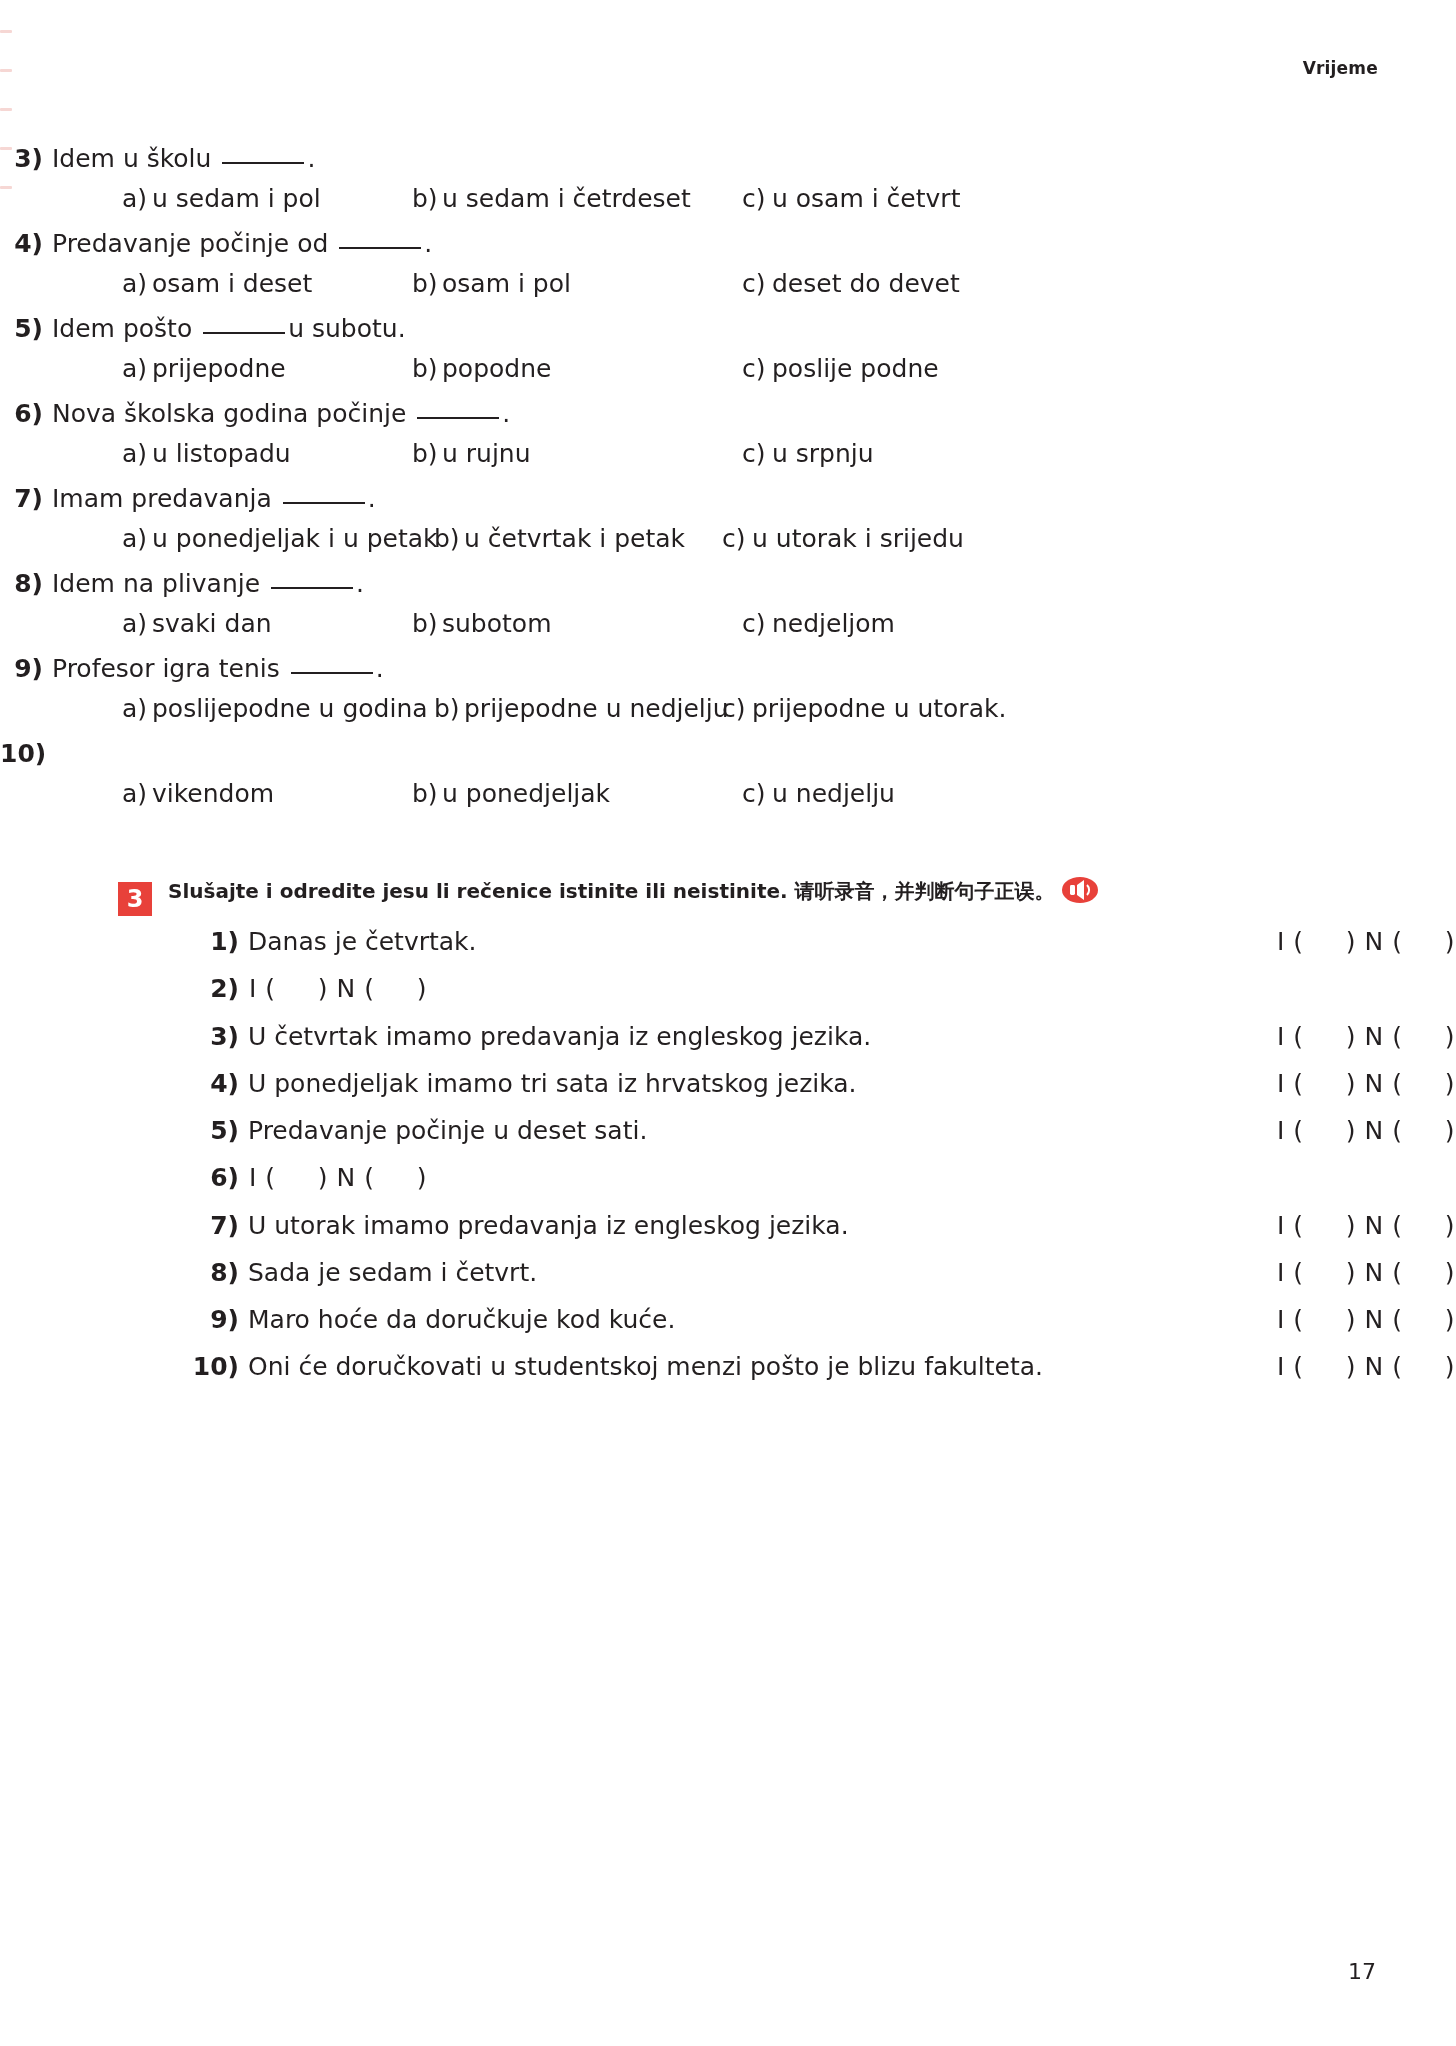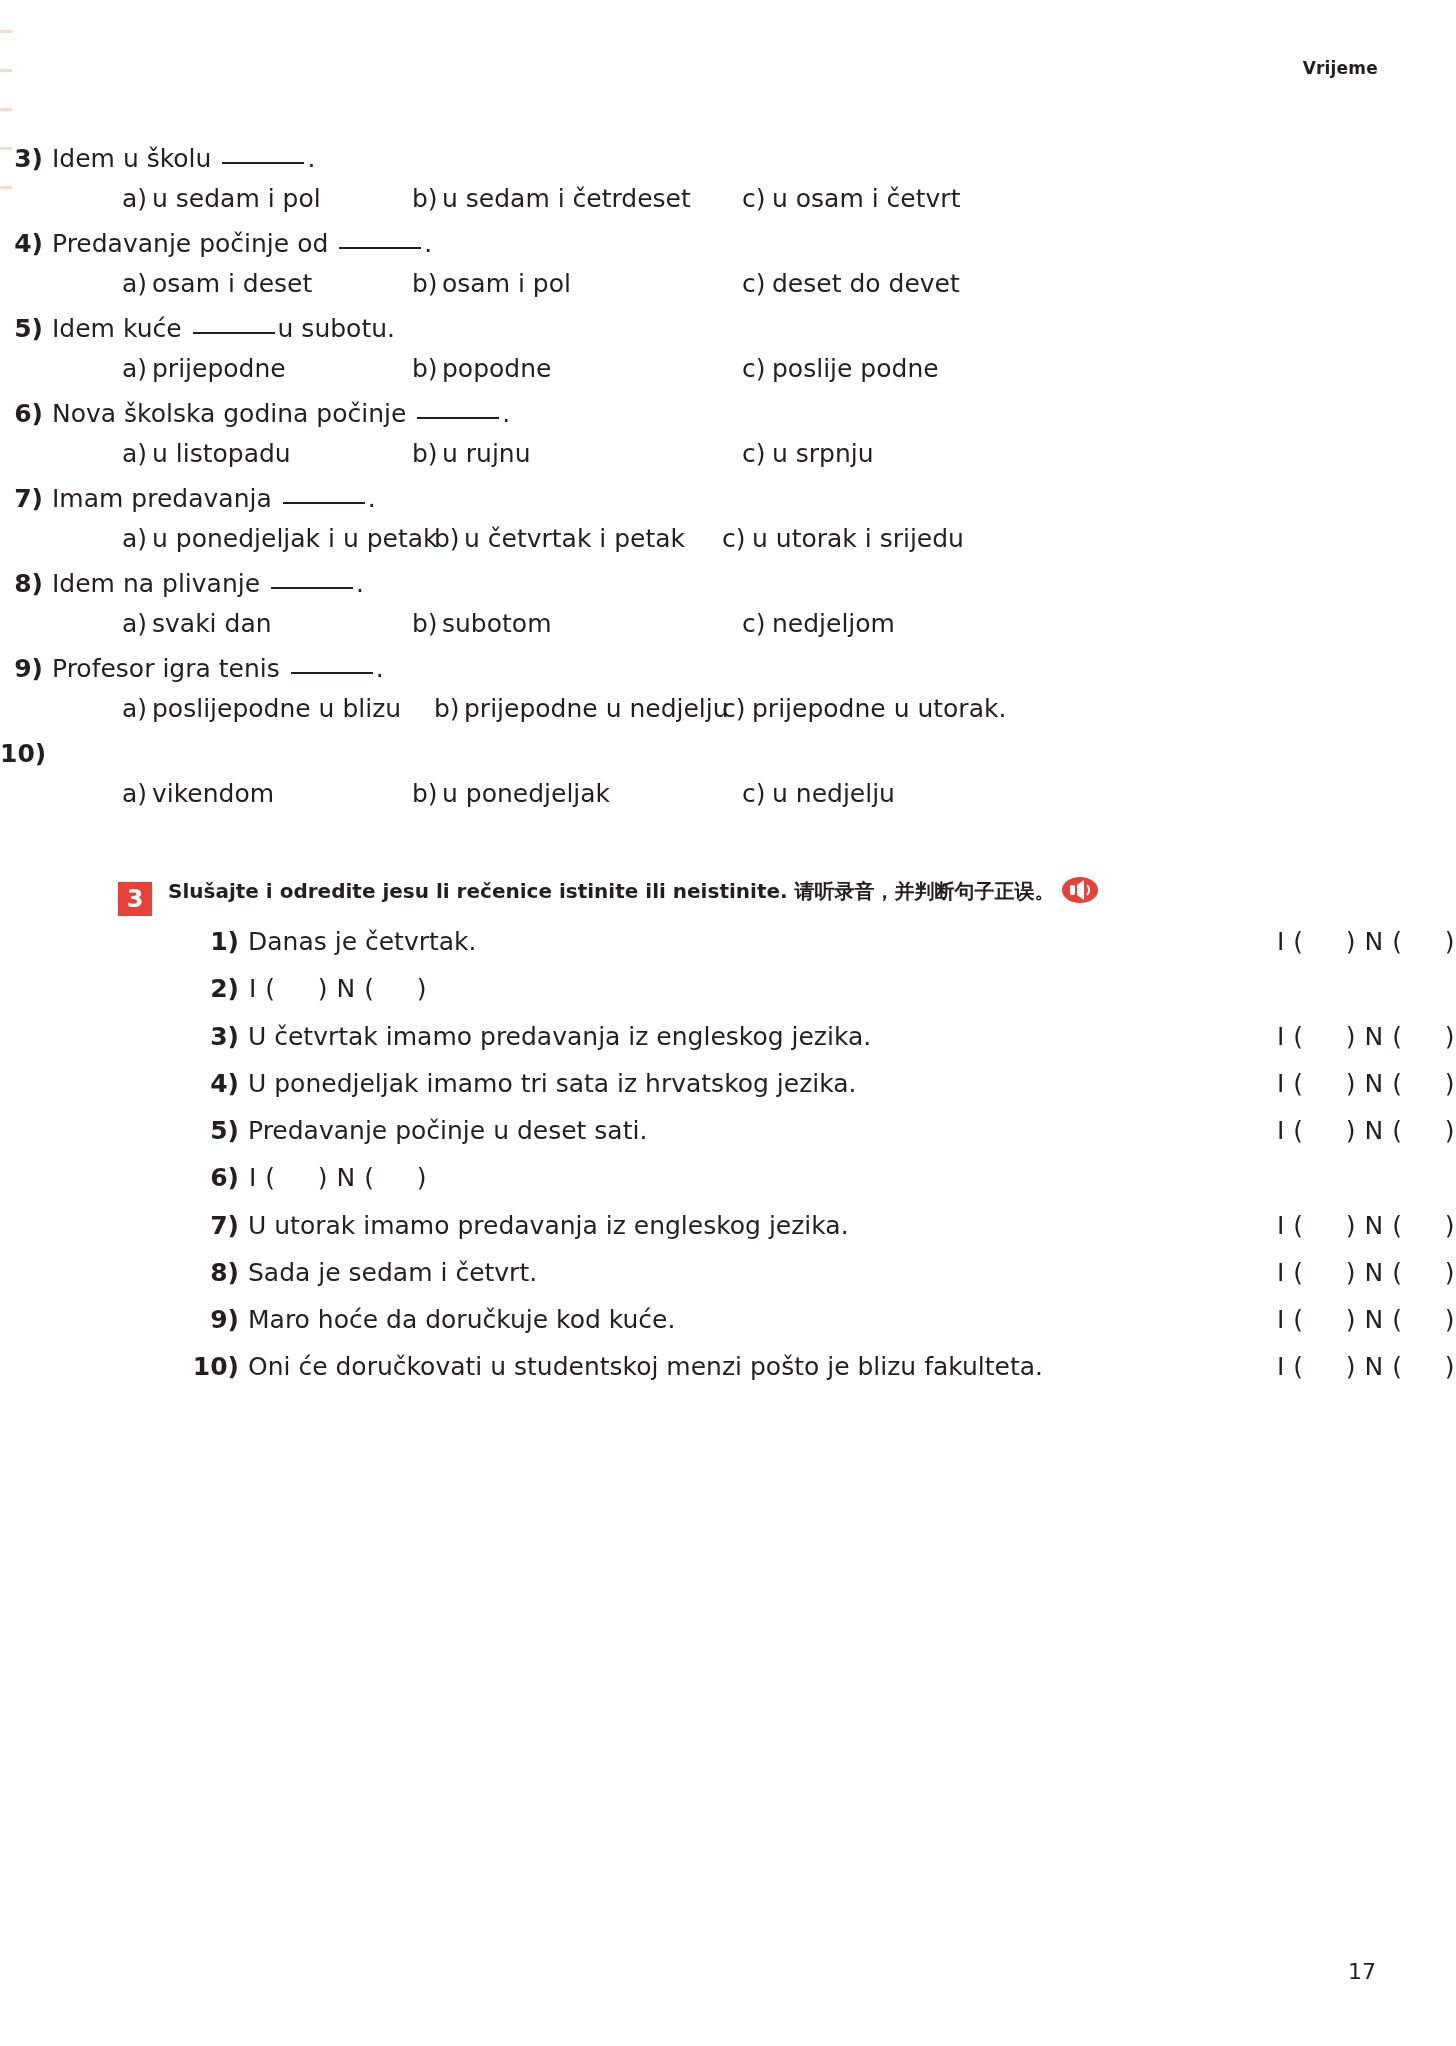--- a/index.html
+++ b/index.html
@@ -239,21 +239,21 @@
             </div>
             <div class="opt">
               <span class="opt-letter">c)</span>
               <span class="opt-text">deset do devet</span>
             </div>
           </div>
         </li>
         <li class="qitem">
           <div class="qline">
             <span class="qnum">5)</span>
-            <span class="qtext"><span>Idem kuće</span> <span class="blank"></span><span>u subotu.</span></span>
+            <span class="qtext"><span>Idem pošto</span> <span class="blank"></span><span>u subotu.</span></span>
           </div>
           <div class="opts">
             <div class="opt">
               <span class="opt-letter">a)</span>
               <span class="opt-text">prijepodne</span>
             </div>
             <div class="opt">
               <span class="opt-letter">b)</span>
               <span class="opt-text">popodne</span>
             </div>
@@ -324,21 +324,21 @@
           </div>
         </li>
         <li class="qitem">
           <div class="qline">
             <span class="qnum">9)</span>
             <span class="qtext"><span>Profesor igra tenis</span> <span class="blank"></span><span>.</span></span>
           </div>
           <div class="opts wide">
             <div class="opt">
               <span class="opt-letter">a)</span>
-              <span class="opt-text">poslijepodne u blizu</span>
+              <span class="opt-text">poslijepodne u godina</span>
             </div>
             <div class="opt">
               <span class="opt-letter">b)</span>
               <span class="opt-text">prijepodne u nedjelju</span>
             </div>
             <div class="opt">
               <span class="opt-letter">c)</span>
               <span class="opt-text">prijepodne u utorak.</span>
             </div>
           </div>

